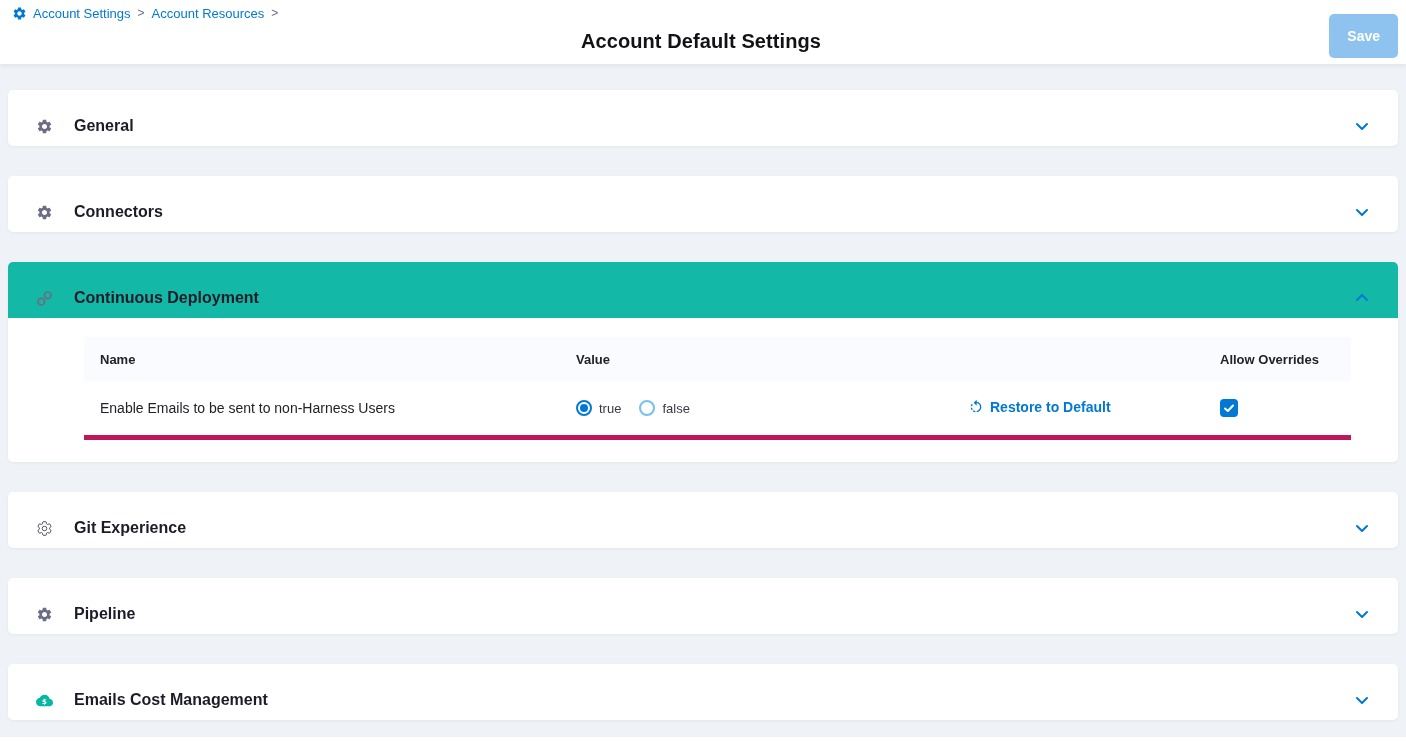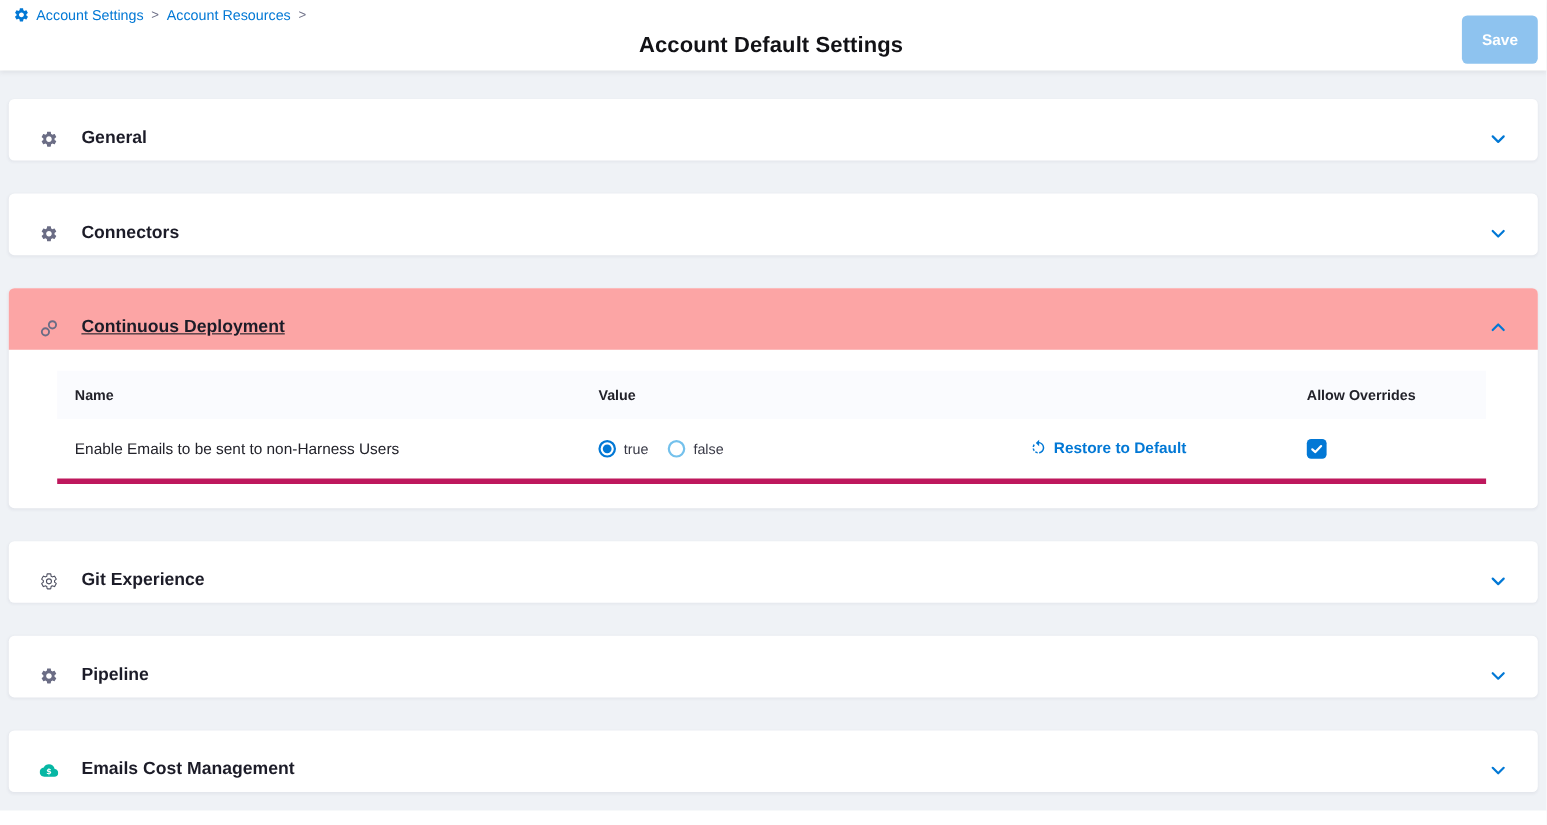--- a/index.html
+++ b/index.html
@@ -46,29 +46,28 @@
     margin-bottom: 30px;
   }
   .card-header {
     display: flex; align-items: center;
     height: 56px;
     padding: 16px 28px 0 28px;
     cursor: pointer;
     border-radius: 5px;
   }
   .card-header.expanded {
-    background: #fca5a5;
+    background: #14b8a6;
     border-radius: 5px 5px 0 0;
-    text-decoration: underline;
   }
   .sec-icon { display: inline-flex; width: 17px; height: 17px; margin-right: 21px; flex: none; }
   .sec-title { font-size: 16px; font-weight: 700; color: #1c1c28; }
   .chev { margin-left: auto; display: inline-flex; width: 16px; height: 16px; cursor: pointer; }
   
-  .table-wrap { padding: 19px 47px 22px 44px; }
+  .table-wrap { padding: 19px 47px 22px 76px; }
   .tbl-row {
     display: grid;
     grid-template-columns: 476px 392px 252px 140px;
     align-items: center;
     padding: 0 16px;
   }
   .tbl-head {
     background: #fafbfe;
     height: 44px;
     font-size: 13px; font-weight: 600; color: #22222a;

